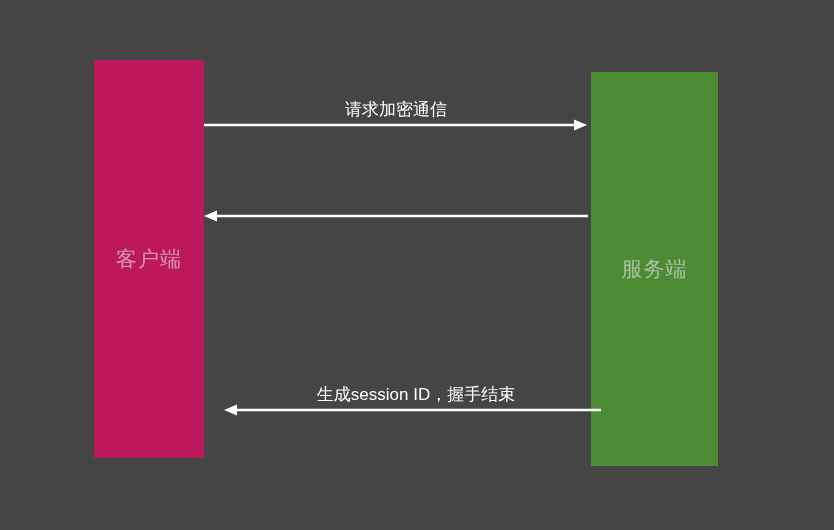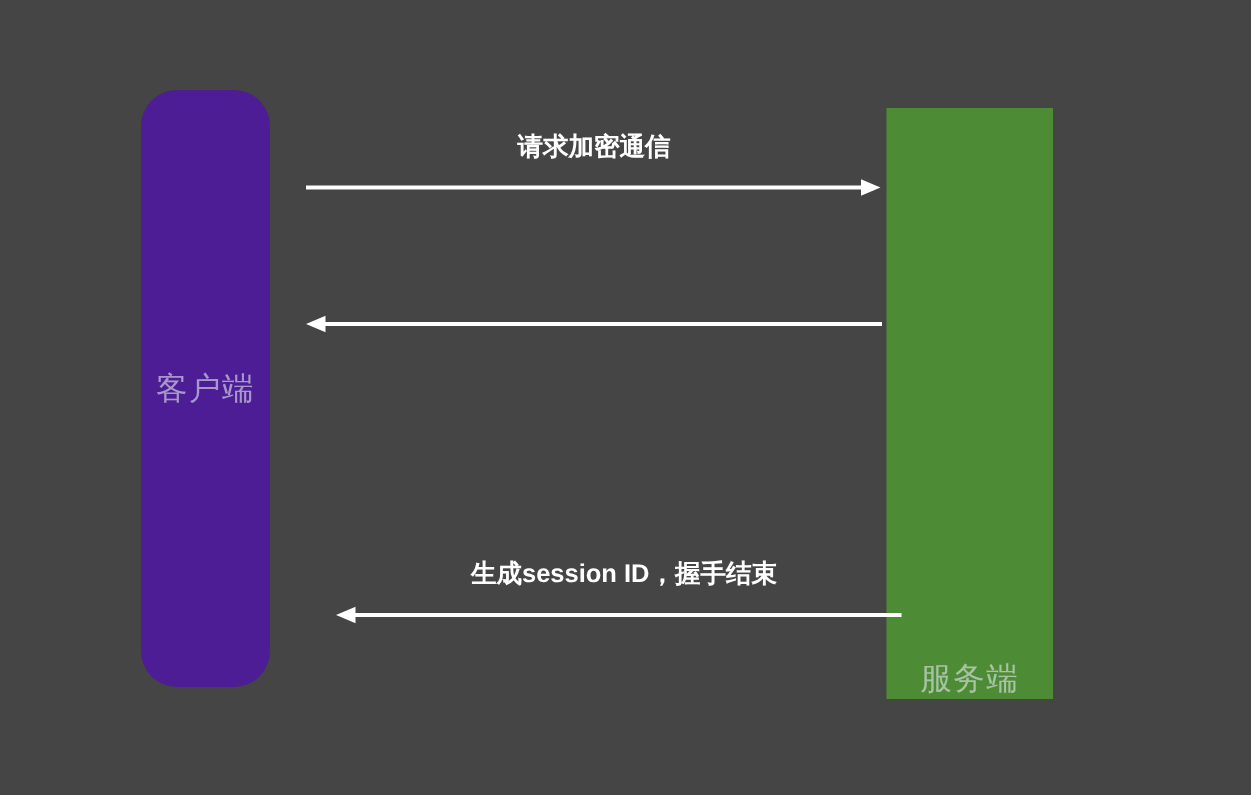--- a/index.html
+++ b/index.html
@@ -30,49 +30,47 @@
   .participant-label {
     font-size: 21px;
     letter-spacing: 1px;
     color: rgba(222, 228, 232, 0.62);
     user-select: none;
     white-space: nowrap;
   }
   #client-box {
     left: 94px;
     top: 60px;
-    width: 86px;
+    width: 110px;
     height: 398px;
-    background: #4c1d95;
-    border-radius: 24px;
+    background: #be185d;
   }
   #server-box {
     left: 591px;
     top: 72px;
-    width: 111px;
+    width: 127px;
     height: 394px;
     background: #4E8B35;
-    align-items: flex-end;
   }
 
   
   .message {
     position: absolute;
     left: 204px;
     width: 384px;
     height: 46px;
   }
   .message-label {
     position: absolute;
     left: 0;
-    top: 0;
+    top: 12px;
     width: 100%;
     text-align: center;
     font-size: 17px;
-    font-weight: bold;
+    font-weight: normal;
     color: #FFFFFF;
     white-space: nowrap;
     user-select: none;
   }
   .message-arrow {
     position: absolute;
     left: 0;
     bottom: 0;
     width: 384px;
     height: 14px;

